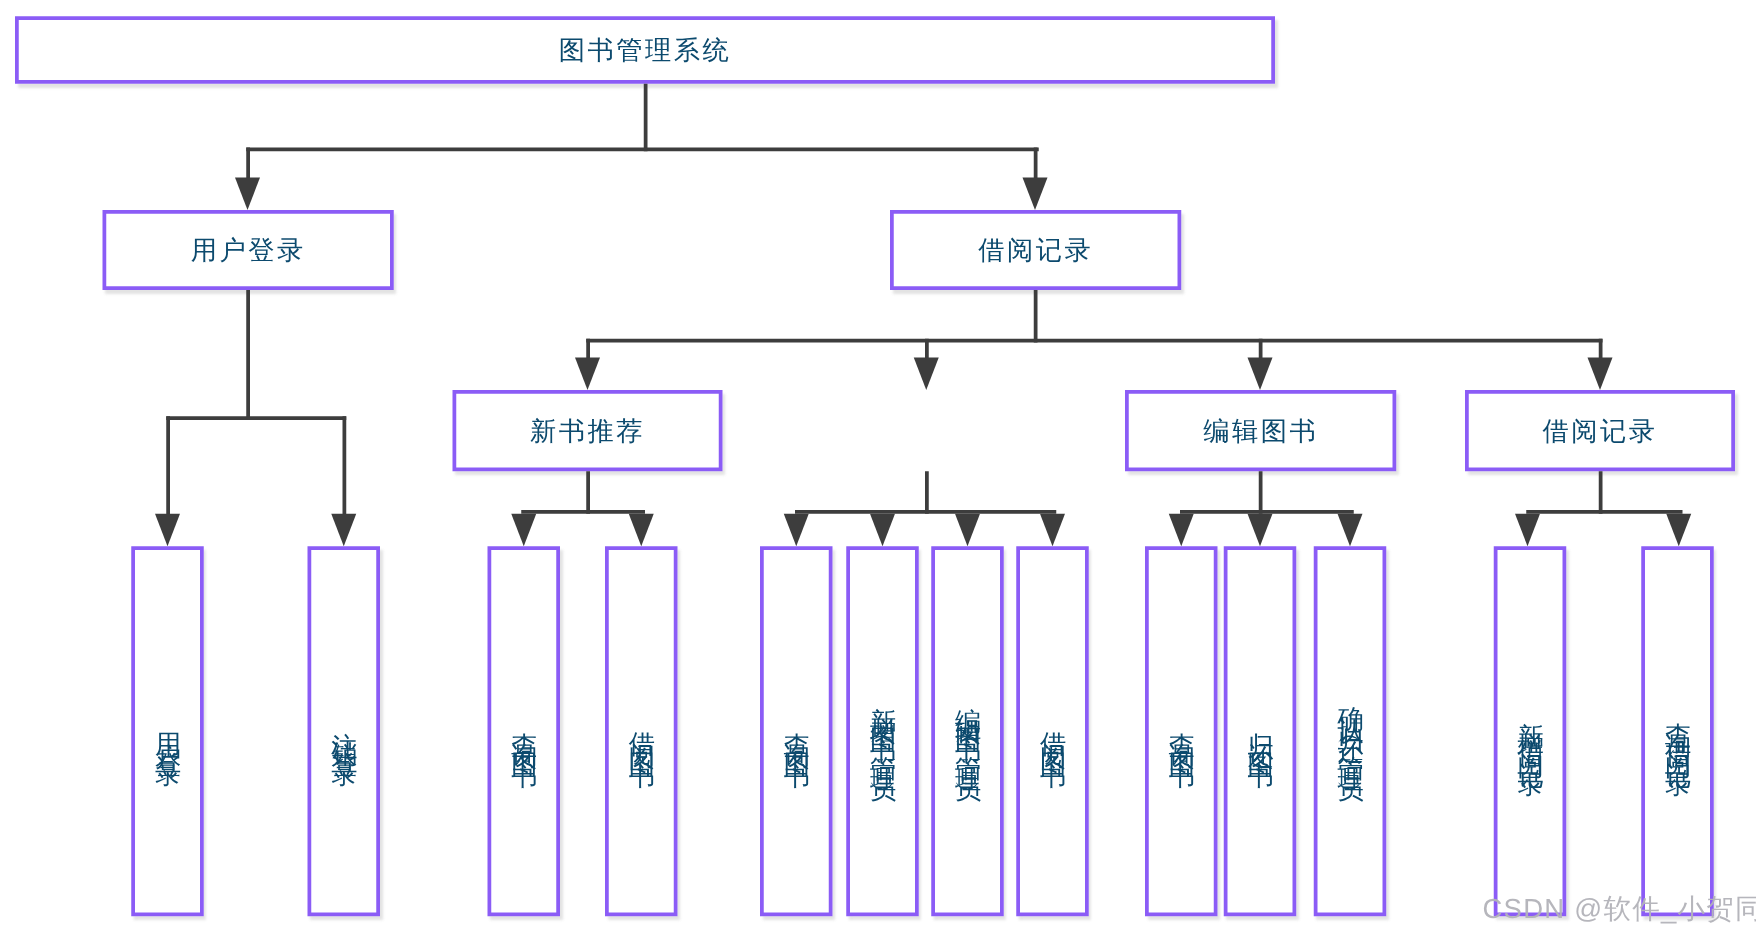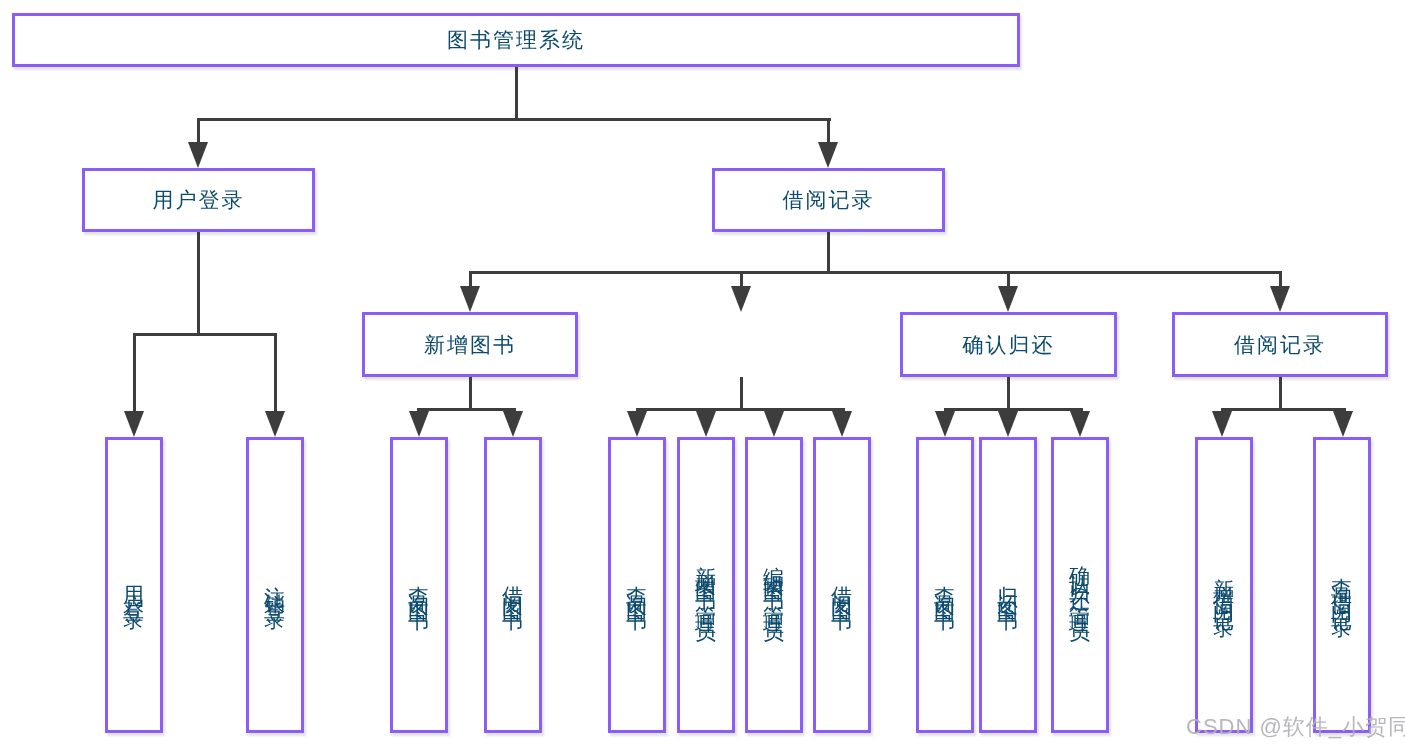--- a/index.html
+++ b/index.html
@@ -95,24 +95,24 @@
   <div class="vline" style="left:469px;top:271px;height:16px"></div>
   <div class="arrow" style="left:460px;top:286px"></div>
   <div class="vline" style="left:740px;top:271px;height:16px"></div>
   <div class="arrow" style="left:731px;top:286px"></div>
   <div class="vline" style="left:1007px;top:271px;height:16px"></div>
   <div class="arrow" style="left:998px;top:286px"></div>
   <div class="vline" style="left:1279px;top:271px;height:16px"></div>
   <div class="arrow" style="left:1270px;top:286px"></div>
 
   <div class="node lvl3" style="left:362px;width:216px">
-    <span class="lbl">新增图书</span>
+    <span class="lbl">新书推荐</span>
   </div>
   <div class="node lvl3" style="left:900px;width:217px">
-    <span class="lbl">确认归还</span>
+    <span class="lbl">编辑图书</span>
   </div>
   <div class="node lvl3" style="left:1172px;width:216px">
     <span class="lbl">借阅记录</span>
   </div>
 
   <div class="vline" style="left:469px;top:377px;height:34px"></div>
   <div class="hline" style="left:417px;top:408px;width:99px"></div>
   <div class="arrow" style="left:409px;top:411px"></div>
   <div class="arrow" style="left:503px;top:411px"></div>
 

